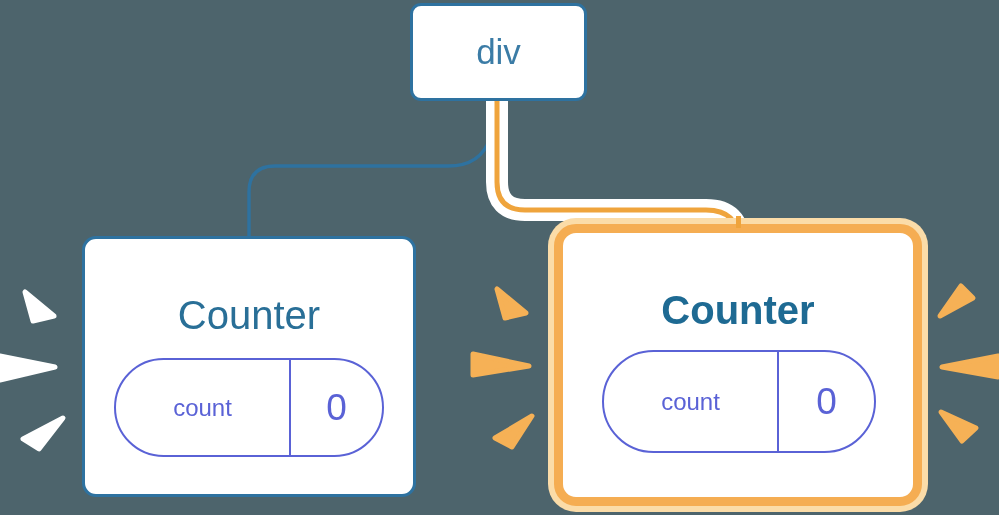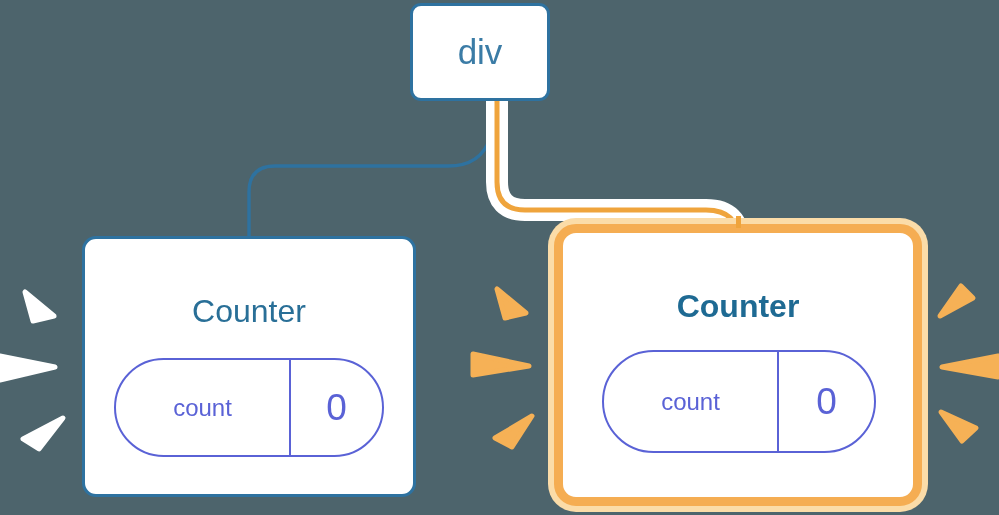--- a/index.html
+++ b/index.html
@@ -13,41 +13,41 @@
   #edges-layer {
     position: absolute; left: 0; top: 0; z-index: 1;
   }
   .node {
     position: absolute;
     background: #ffffff;
     box-sizing: border-box;
     z-index: 2;
   }
   #root-node {
-    left: 410px; top: 3px; width: 140px; height: 98px;
+    left: 410px; top: 3px; width: 177px; height: 98px;
     border: 3.5px solid #2E72A0;
     border-radius: 11px;
     display: flex; align-items: center; justify-content: center;
     font-size: 35px; color: #3B7CA6; font-weight: 500;
   }
   #counter-node-left {
     left: 82px; top: 236px; width: 334px; height: 261px;
     border: 3px solid #2E72A0;
     border-radius: 14px;
   }
   #counter-node-right {
     left: 554px; top: 224px; width: 368px; height: 282px;
     border: 9px solid #F5AD52;
     border-radius: 22px;
     box-shadow: 0 0 0 6px #FBDCA8;
   }
   .node-title {
     position: absolute; left: 0; width: 100%;
     text-align: center;
-    font-size: 32px; color: #296F97;
+    font-size: 40px; color: #296F97;
   }
   #counter-node-left .node-title { top: 54px; font-weight: 500; }
   #counter-node-right .node-title { top: 55px; font-weight: 700; color: #1E6A93; }
   .state-pill {
     position: absolute;
     display: flex;
     background: #ffffff;
     border: 2.5px solid #5A62D6;
     border-radius: 60px;
     box-sizing: border-box;

